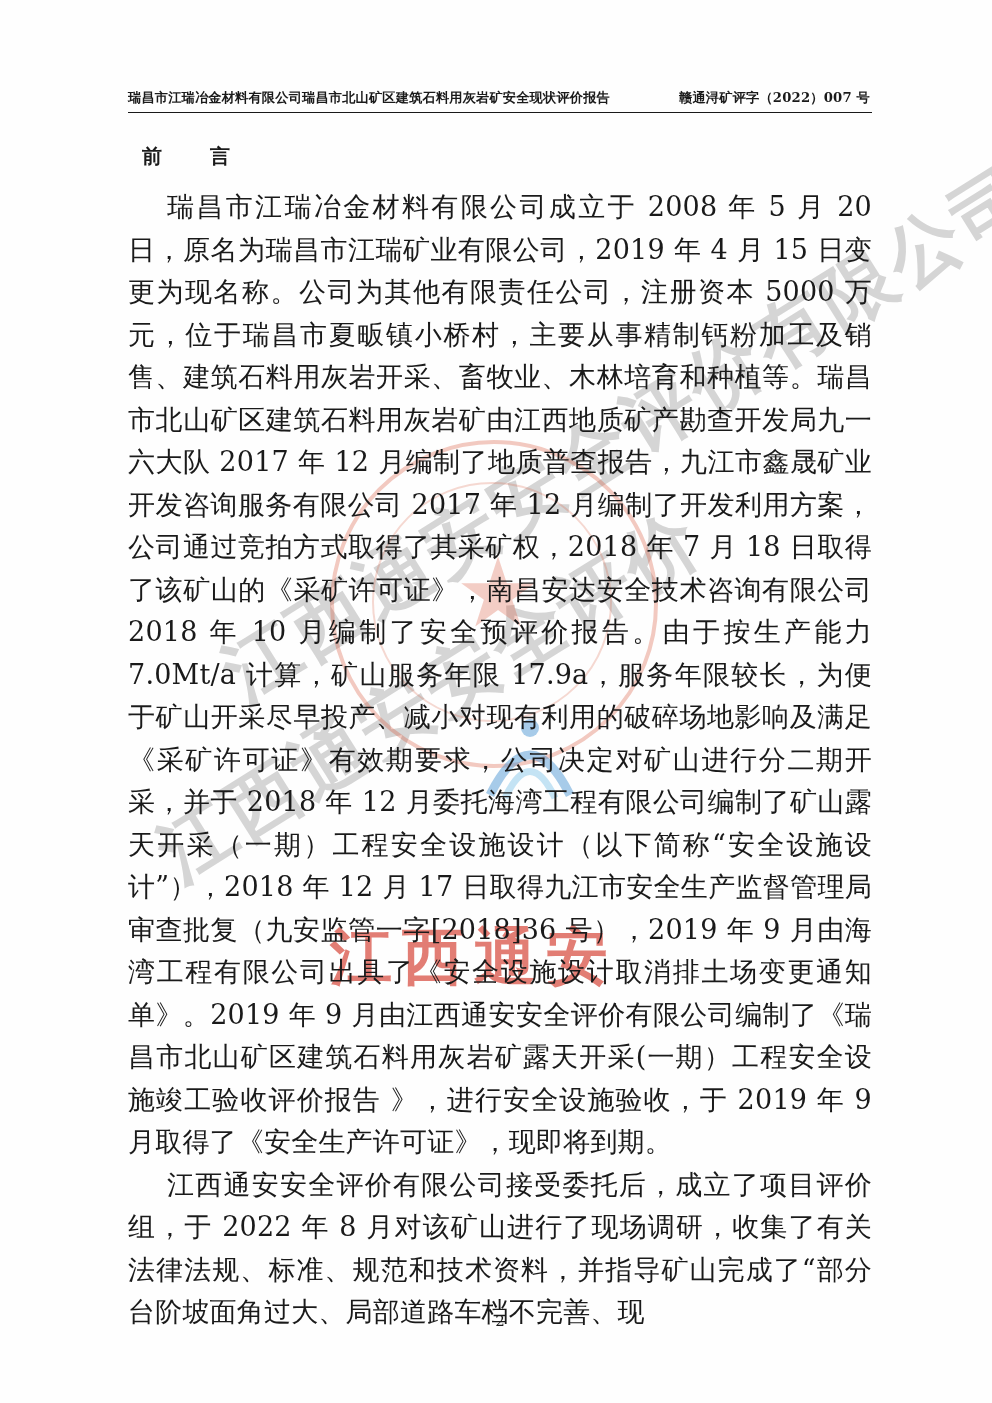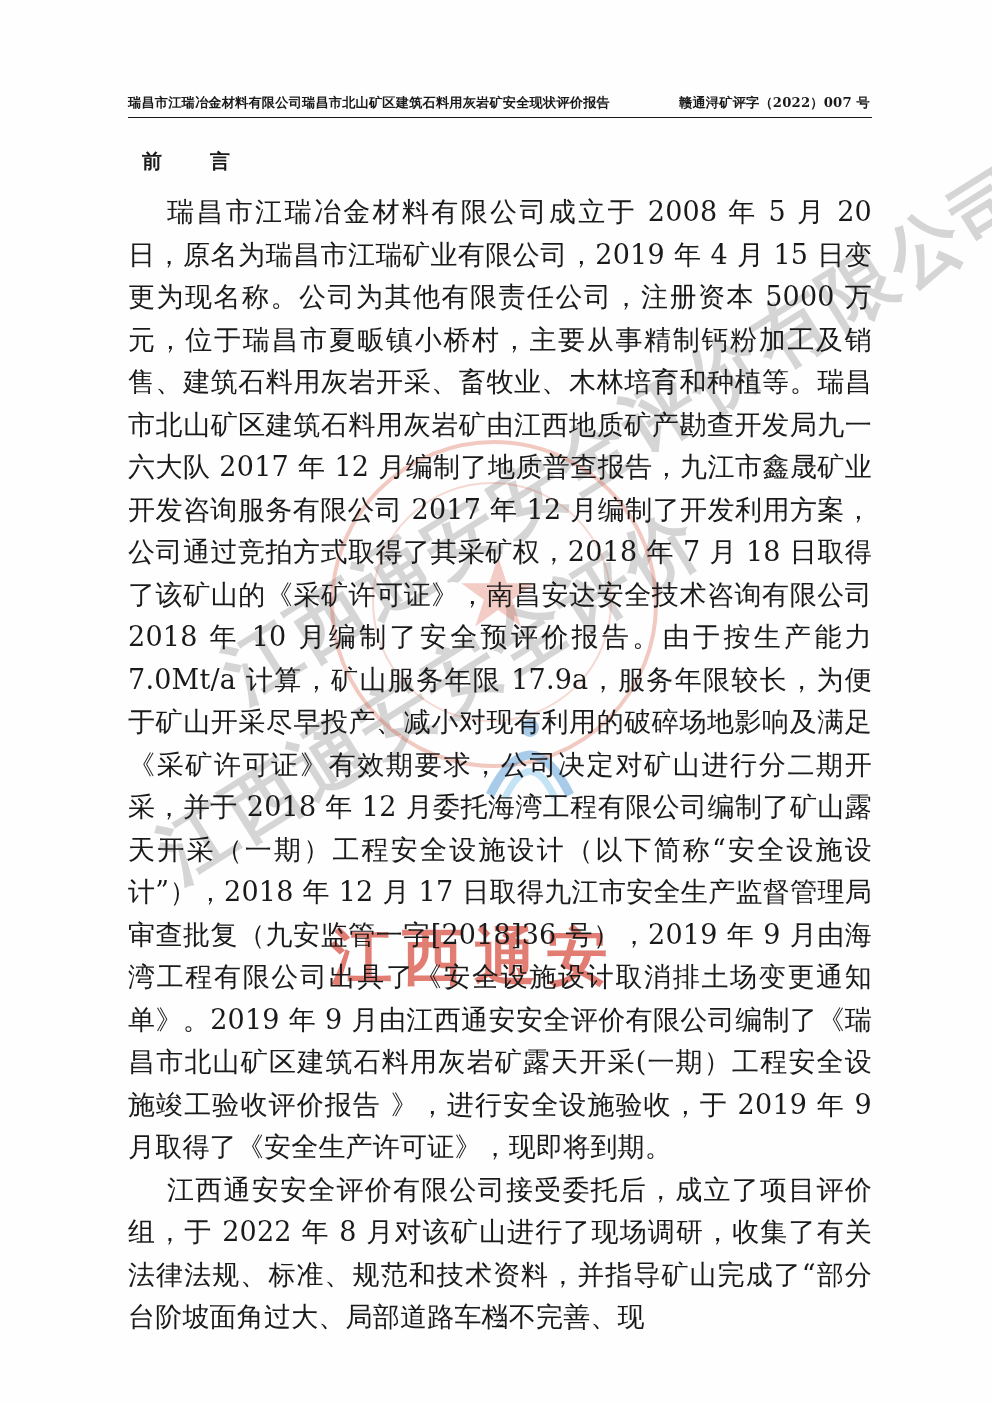--- a/index.html
+++ b/index.html
@@ -29,25 +29,25 @@
     padding-bottom: 5px;
     font-size: 13.2px;
     letter-spacing: 0.2px;
     display: flex;
     justify-content: space-between;
     align-items: flex-end;
     white-space: nowrap;
   }
   .header-left {
     font-weight: 600;
-    margin-top: 16px;
   }
   .header-right {
     font-weight: 700;
     padding-right: 2px;
+    margin-top: 11px;
   }
   
   .doc-title {
     text-align: left;
     font-size: 20px;
     font-weight: 700;
     letter-spacing: 14px;
     margin: 30px 0 16px 0;
     padding-left: 14px;
   }

